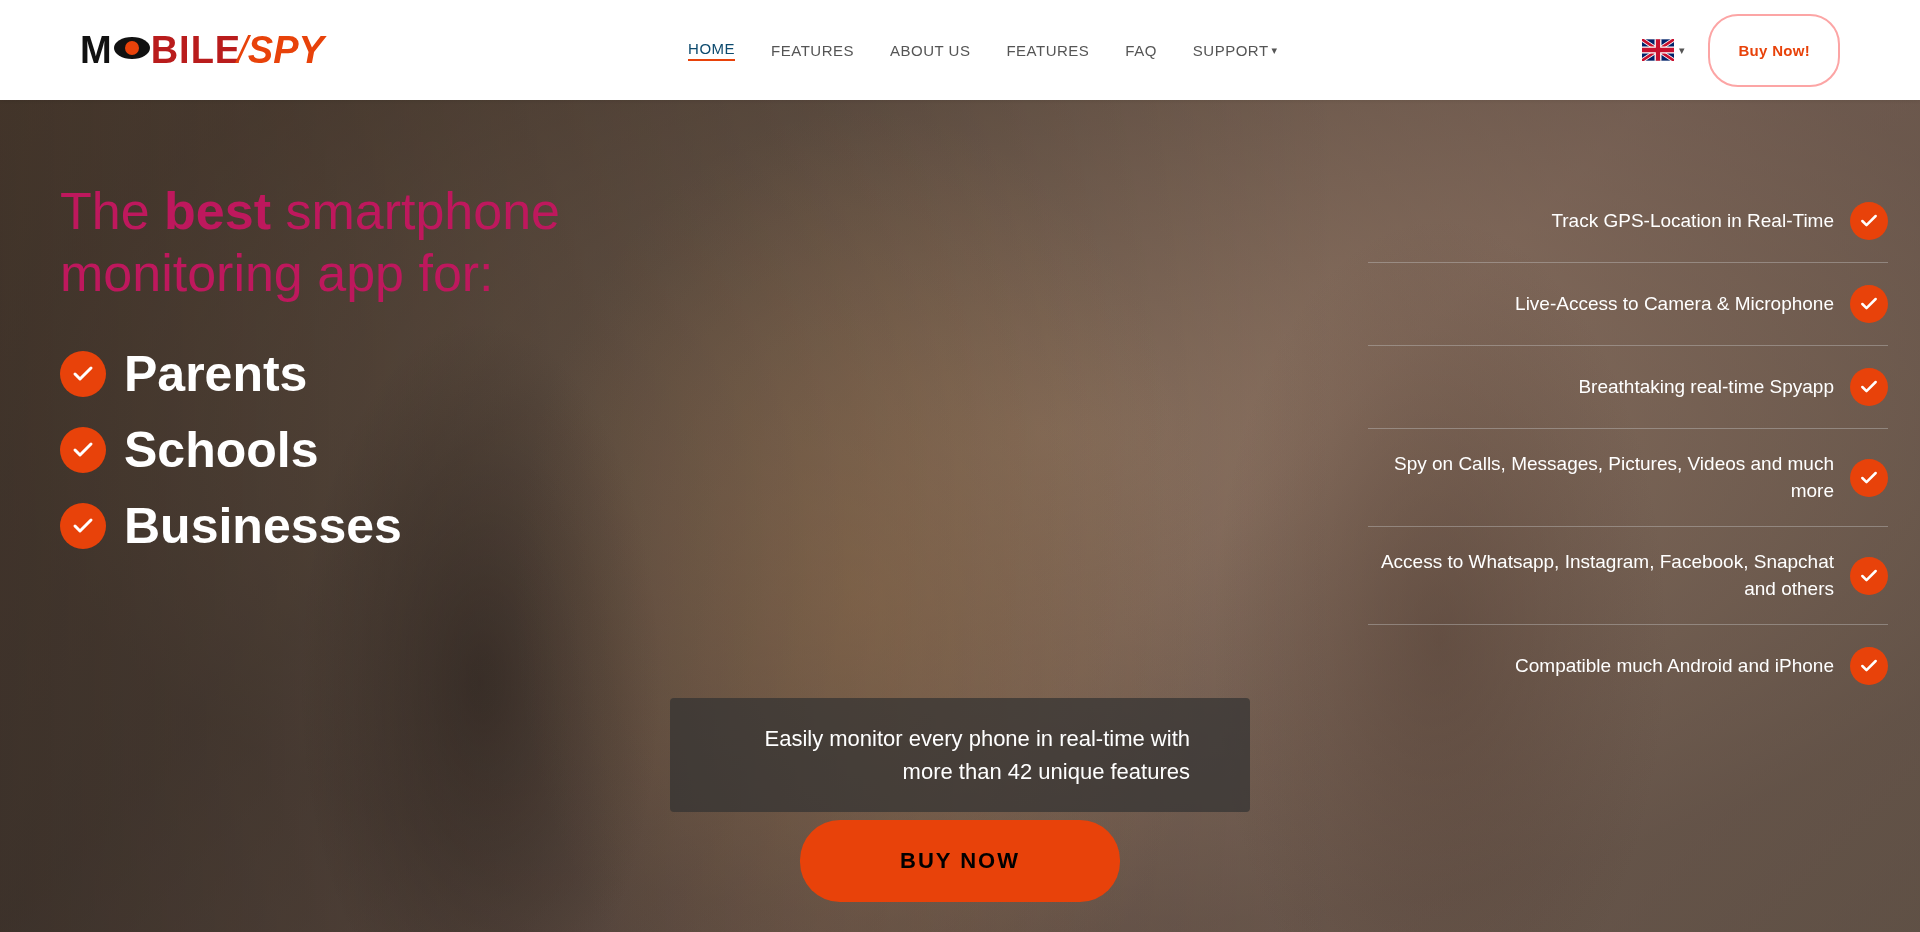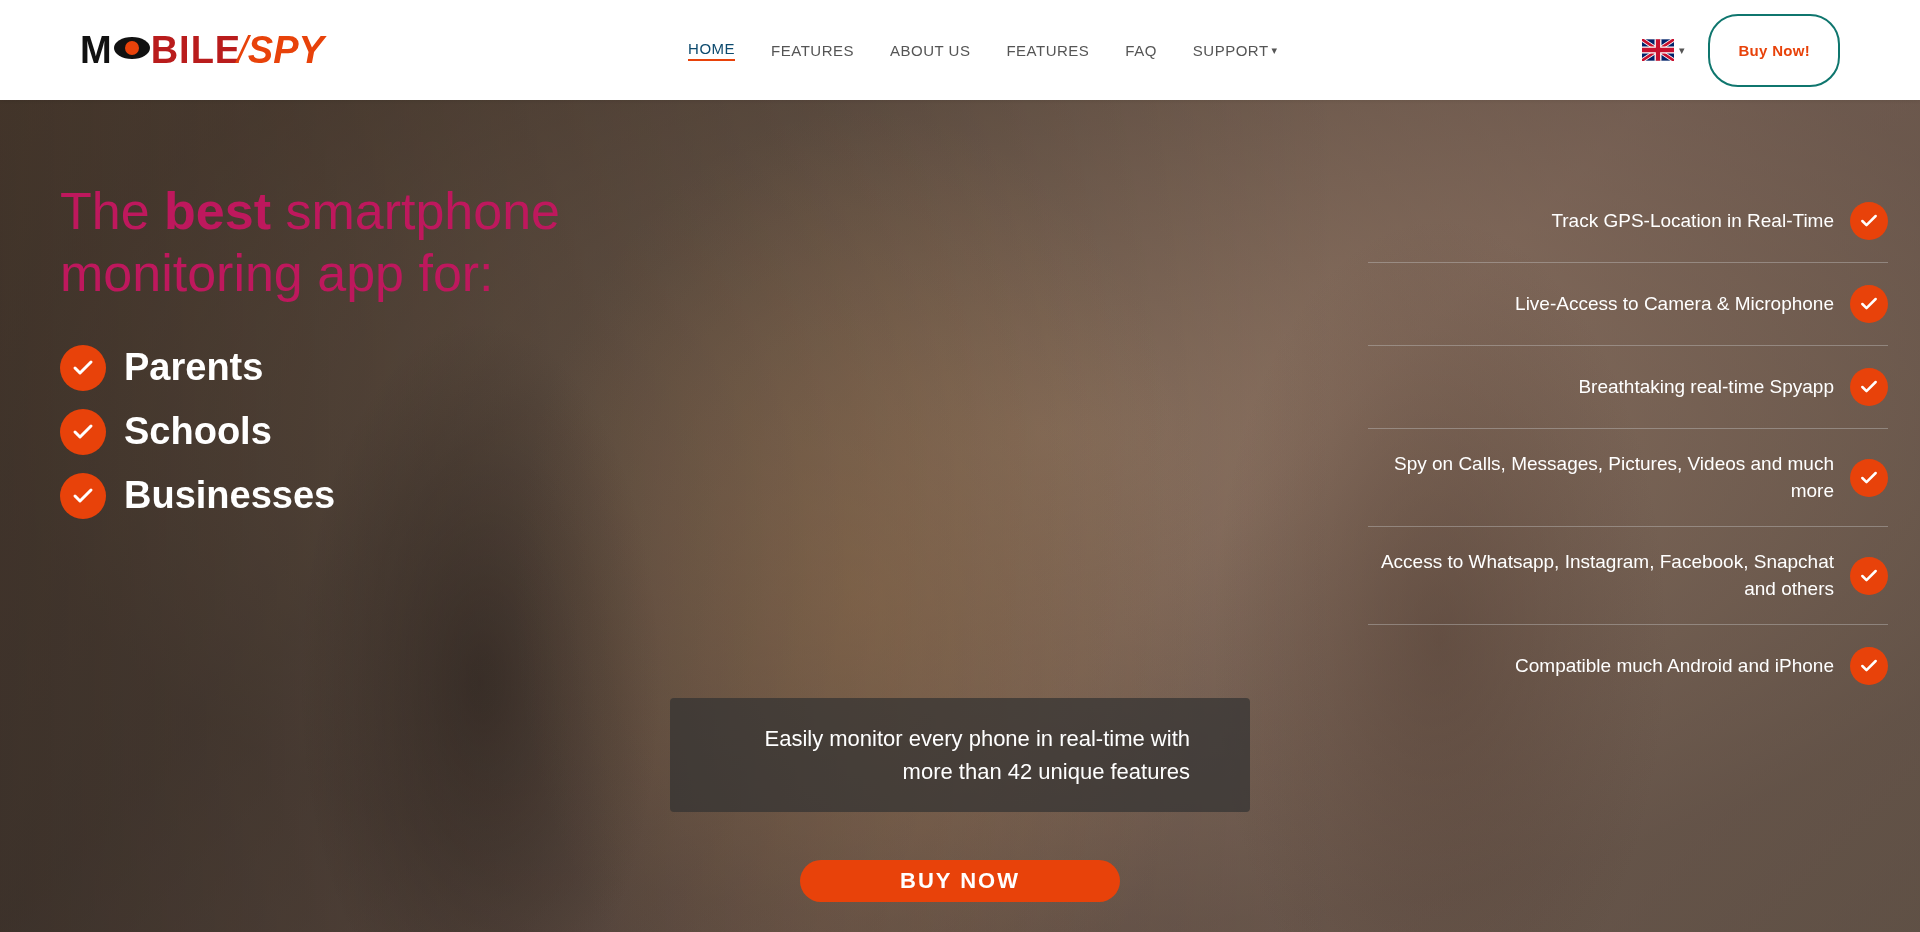--- a/index.html
+++ b/index.html
@@ -108,21 +108,21 @@
       gap: 5px;
       cursor: pointer;
     }
     
     .flag-uk {
       width: 32px;
       height: 22px;
     }
 
     .buy-now-btn {
-      border: 2px solid #0f766e;
+      border: 2px solid #fca5a5;
       color: #e8420a;
       background: transparent;
       border-radius: 30px;
       padding: 26px 28px;
       font-size: 15px;
       font-weight: 700;
       cursor: pointer;
       letter-spacing: 0.3px;
     }
 
@@ -197,21 +197,21 @@
       list-style: none;
       display: flex;
       flex-direction: column;
       gap: 18px;
       margin-bottom: 20px;
     }
     .hero-list-item {
       display: flex;
       align-items: center;
       gap: 18px;
-      font-size: 38px;
+      font-size: 50px;
       font-weight: 700;
       color: #fff;
     }
     .check-circle {
       width: 46px;
       height: 46px;
       border-radius: 50%;
       background: #e8420a;
       display: flex;
       align-items: center;
@@ -240,24 +240,24 @@
       font-size: 22px;
       line-height: 1.5;
     }
 
     .buy-now-hero {
       position: absolute;
       bottom: 30px;
       left: 50%;
       transform: translateX(-50%);
       background: #e8420a;
-      color: #ffffff;
+      color: #000000;
       border: none;
       border-radius: 40px;
-      padding: 8px 80px;
+      padding: 28px 80px;
       font-size: 22px;
       font-weight: 700;
       letter-spacing: 2px;
       cursor: pointer;
       width: 320px;
     }
 
     
     .hero-right {
       position: absolute;

